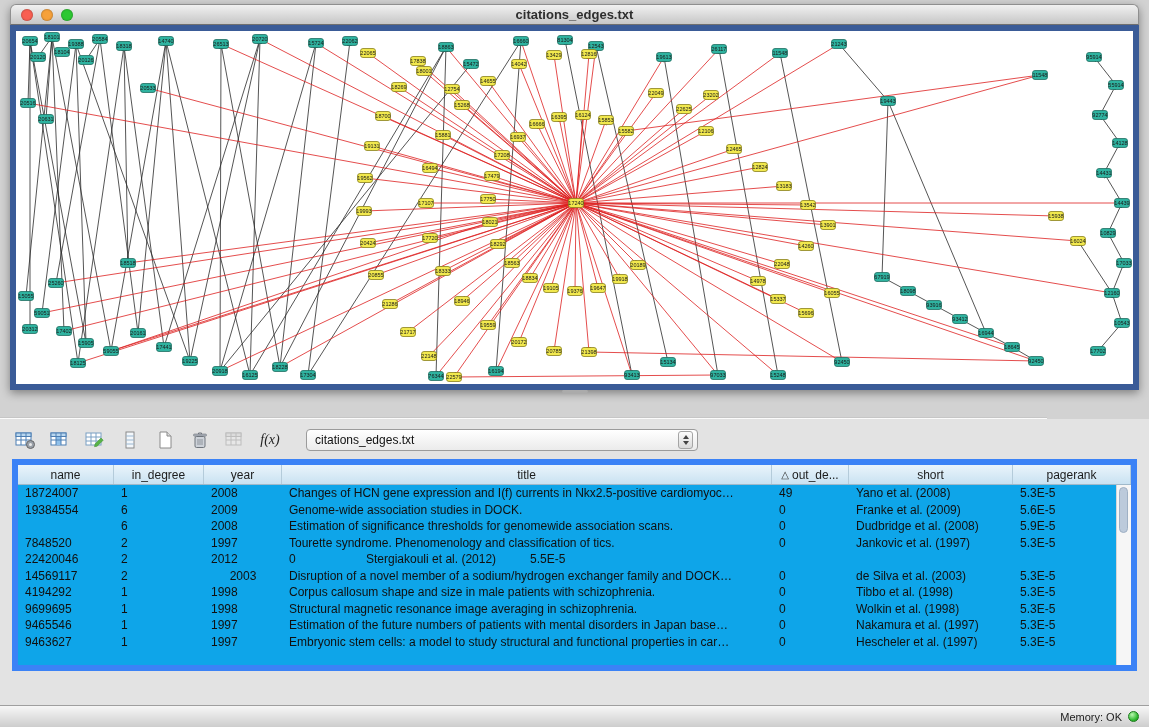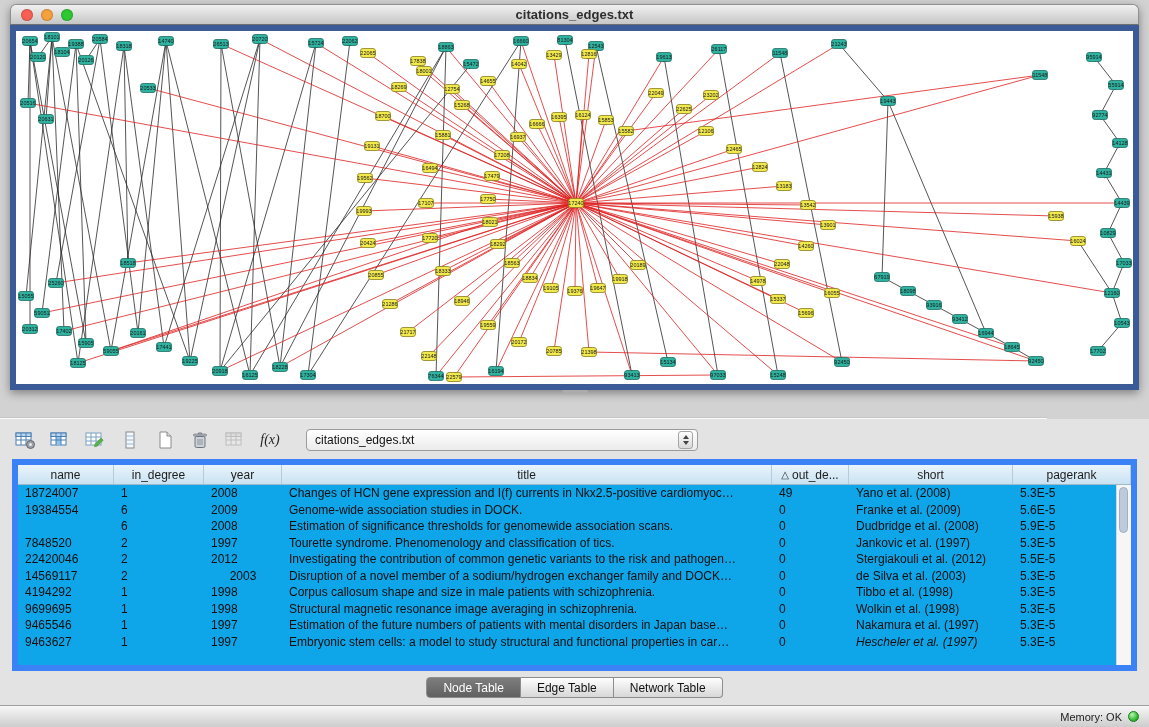--- a/index.html
+++ b/index.html
@@ -908,21 +908,20 @@
           <div class="td" style="width: 78px;">1997</div>
           <div class="td" style="width: 490px;">Tourette syndrome. Phenomenology and classification of tics.</div>
           <div class="td" style="width: 77px;">0</div>
           <div class="td" style="width: 164px;">Jankovic et al. (1997)</div>
           <div class="td" style="flex: 1 1 0%;">5.3E-5</div>
         </div>
         <div class="tr">
           <div class="td" style="width: 96px;">22420046</div>
           <div class="td" style="width: 90px;">2</div>
           <div class="td" style="width: 78px;">2012</div>
-          <div class="td" style="width: 490px;">Investigating the contribution of common genetic variants to the risk and pathogen…</div>
           <div class="td" style="width: 77px;">0</div>
           <div class="td" style="width: 164px;">Stergiakouli et al. (2012)</div>
           <div class="td" style="flex: 1 1 0%;">5.5E-5</div>
         </div>
         <div class="tr">
           <div class="td" style="width: 96px;">14569117</div>
           <div class="td" style="width: 90px;">2</div>
           <div class="td" style="width: 78px; text-align: center;">2003</div>
           <div class="td" style="width: 490px;">Disruption of a novel member of a sodium/hydrogen exchanger family and DOCK…</div>
           <div class="td" style="width: 77px;">0</div>
@@ -955,32 +954,27 @@
           <div class="td" style="width: 77px;">0</div>
           <div class="td" style="width: 164px;">Nakamura et al. (1997)</div>
           <div class="td" style="flex: 1 1 0%;">5.3E-5</div>
         </div>
         <div class="tr">
           <div class="td" style="width: 96px;">9463627</div>
           <div class="td" style="width: 90px;">1</div>
           <div class="td" style="width: 78px;">1997</div>
           <div class="td" style="width: 490px;">Embryonic stem cells: a model to study structural and functional properties in car…</div>
           <div class="td" style="width: 77px;">0</div>
-          <div class="td" style="width: 164px; font-style: italic;">Hescheler et al. (1997)</div>
+          <div class="td" style="width: 164px;">Hescheler et al. (1997)</div>
           <div class="td" style="flex: 1 1 0%;">5.3E-5</div>
         </div>
       </div>
     <div class="vscroll">
       <div class="vthumb"></div>
     </div>
   </div>
 
-  <div class="tabs">
-      <div class="tab sel">Node Table</div>
-      <div class="tab">Edge Table</div>
-      <div class="tab">Network Table</div>
-    </div>
 </div>
 
 <div class="statusbar">
   <span>Memory: OK</span>
   <span class="led"></span>
 </div>
 
 </body></html>

